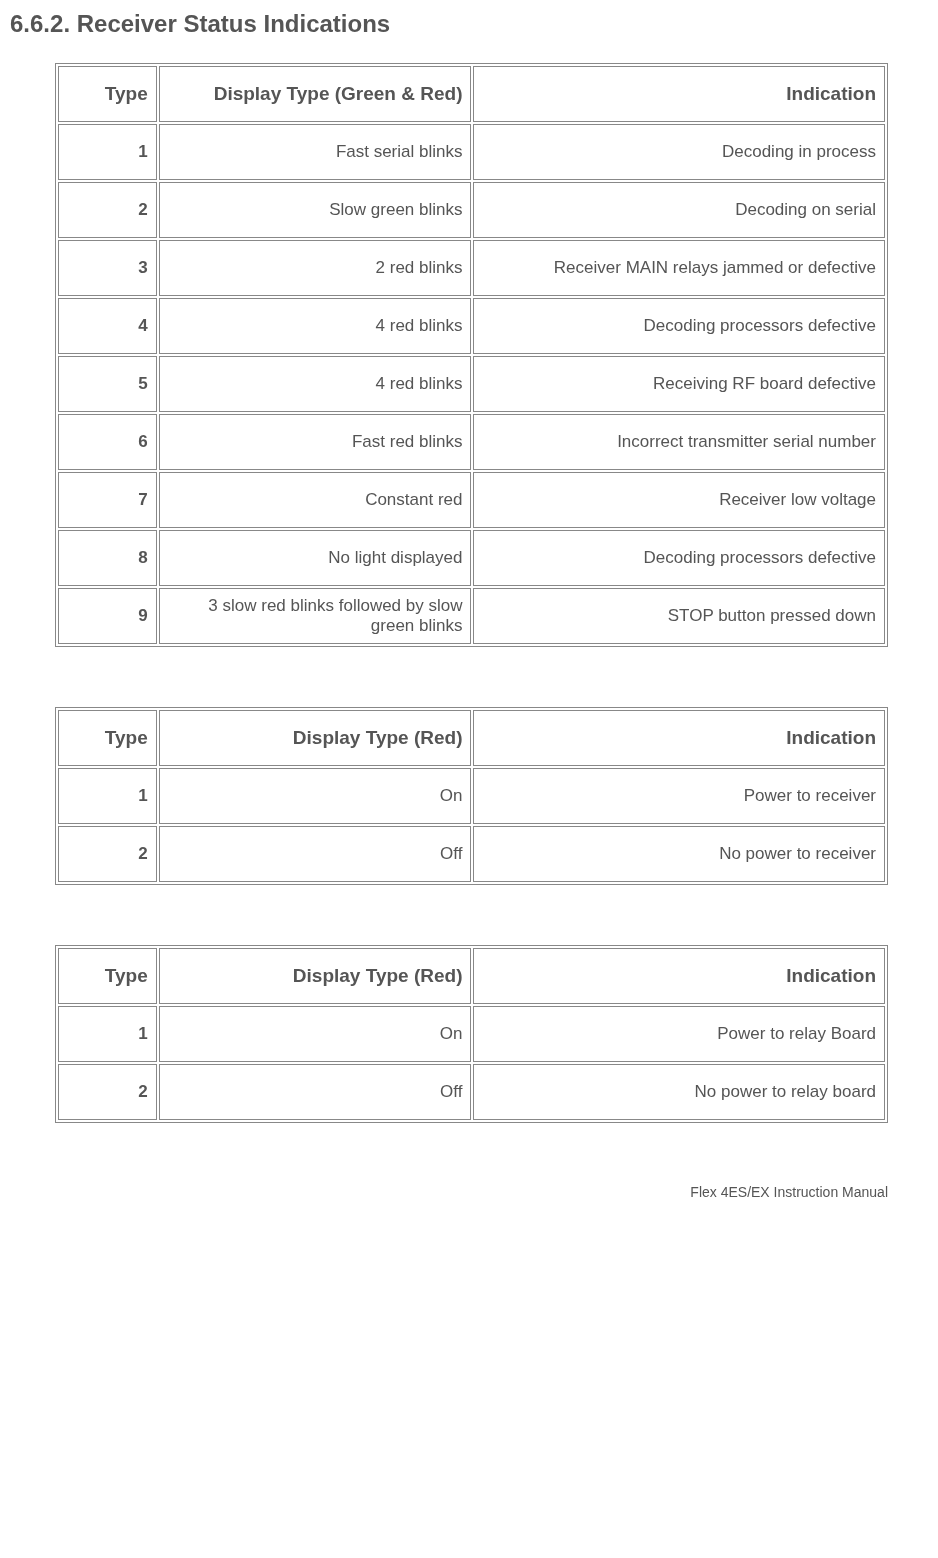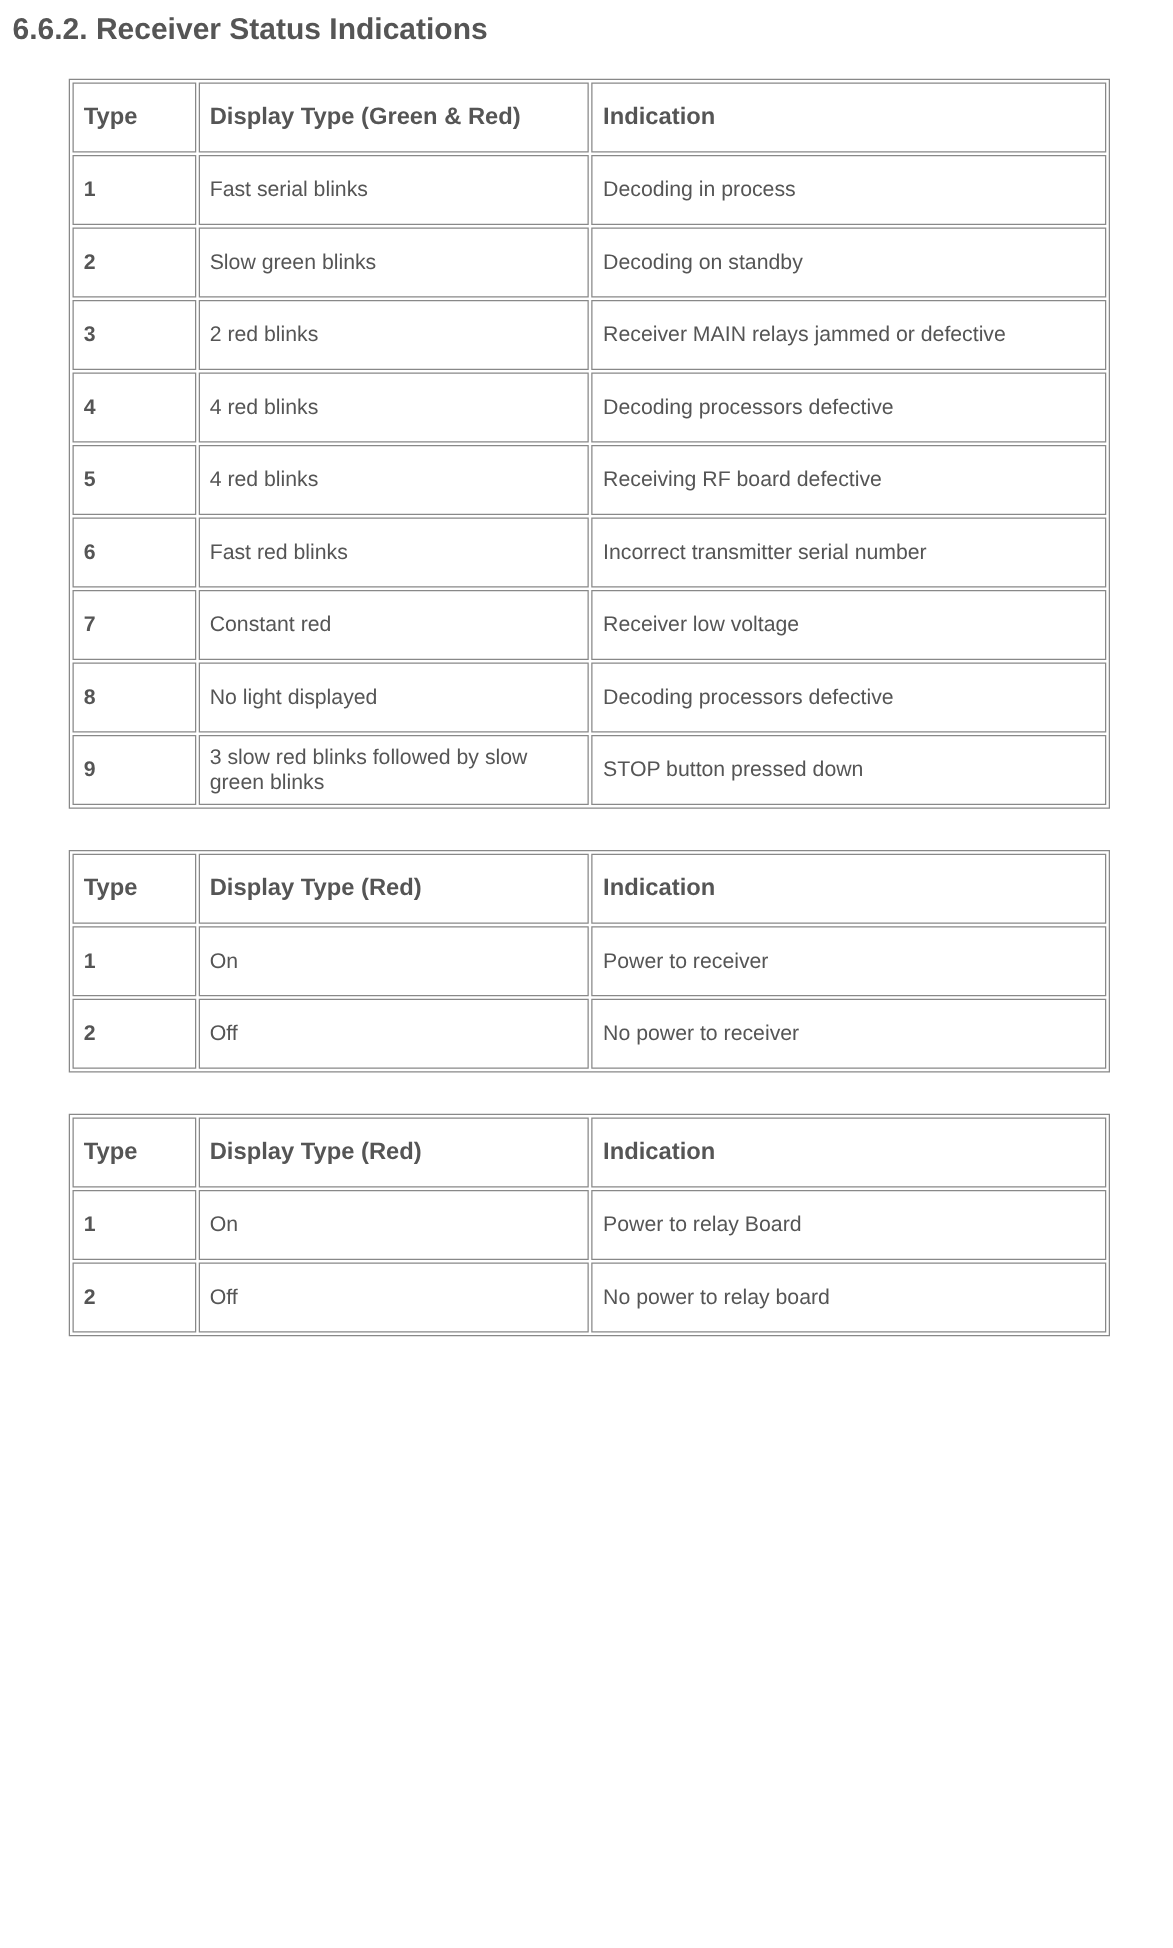--- a/index.html
+++ b/index.html
@@ -17,34 +17,34 @@
     .section-heading {
       font-size: 24px;
       font-weight: bold;
       color: #555555;
       margin-bottom: 25px;
     }
     .section-heading:first-of-type {
       margin-top: 0;
     }
     .section-block {
-      margin-bottom: 33px;
+      margin-bottom: 60px;
     }
     .indications-table {
       border-collapse: separate;
       border-spacing: 2px;
       width: 100%;
       margin-left: 45px;
       width: calc(100% - 45px);
       border: 1px solid #888;
     }
     .indications-table th,
     .indications-table td {
       border: 1px solid #888;
-      text-align: left;
+      text-align: right;
       vertical-align: middle;
       font-size: 17px;
       color: #555555;
       height: 56px;
       padding: 4px 8px;
     }
     .indications-table th {
       font-weight: bold;
       font-size: 19px;
     }
@@ -88,21 +88,21 @@
     </thead>
     <tbody>
       <tr>
           <td>1</td>
           <td>Fast serial blinks</td>
           <td>Decoding in process</td>
         </tr>
       <tr>
           <td>2</td>
           <td>Slow green blinks</td>
-          <td>Decoding on standby</td>
+          <td>Decoding on serial</td>
         </tr>
       <tr>
           <td>3</td>
           <td>2 red blinks</td>
           <td>Receiver MAIN relays jammed or defective</td>
         </tr>
       <tr>
           <td>4</td>
           <td>4 red blinks</td>
           <td>Decoding processors defective</td>
@@ -188,13 +188,14 @@
       <tr>
           <td>2</td>
           <td>Off</td>
           <td>No power to relay board</td>
         </tr>
     </tbody>
   </table>
 </div>
 
 <div class="footer">
+  <div>Flex 4ES/EX Instruction Manual</div>
 </div>
 
 </body></html>

